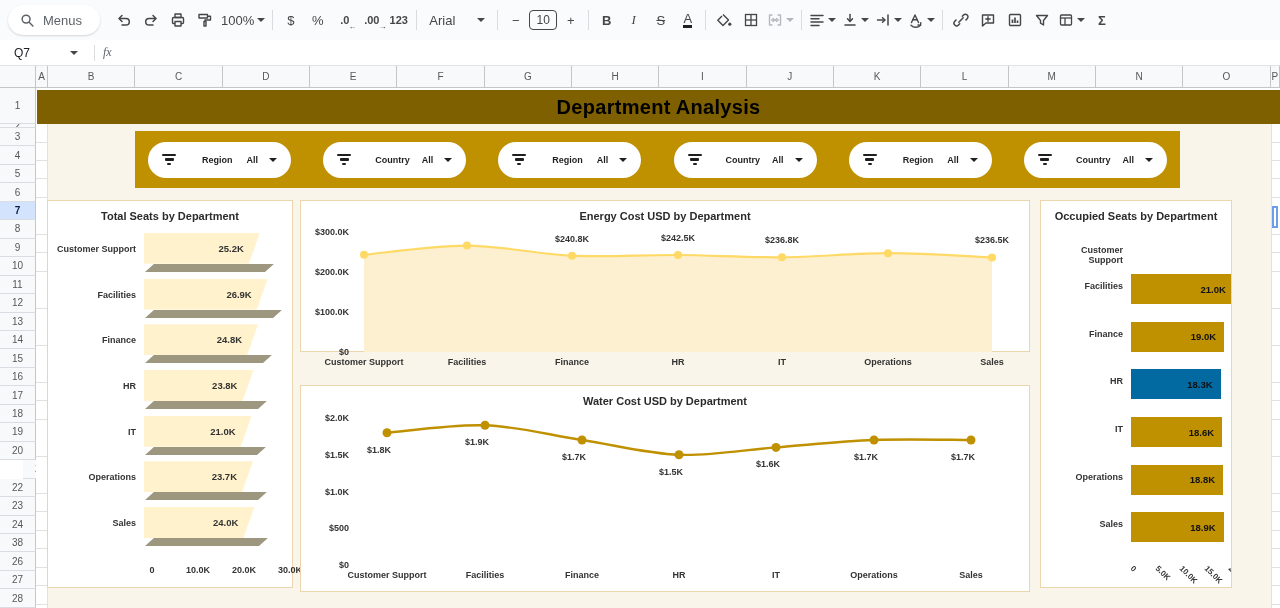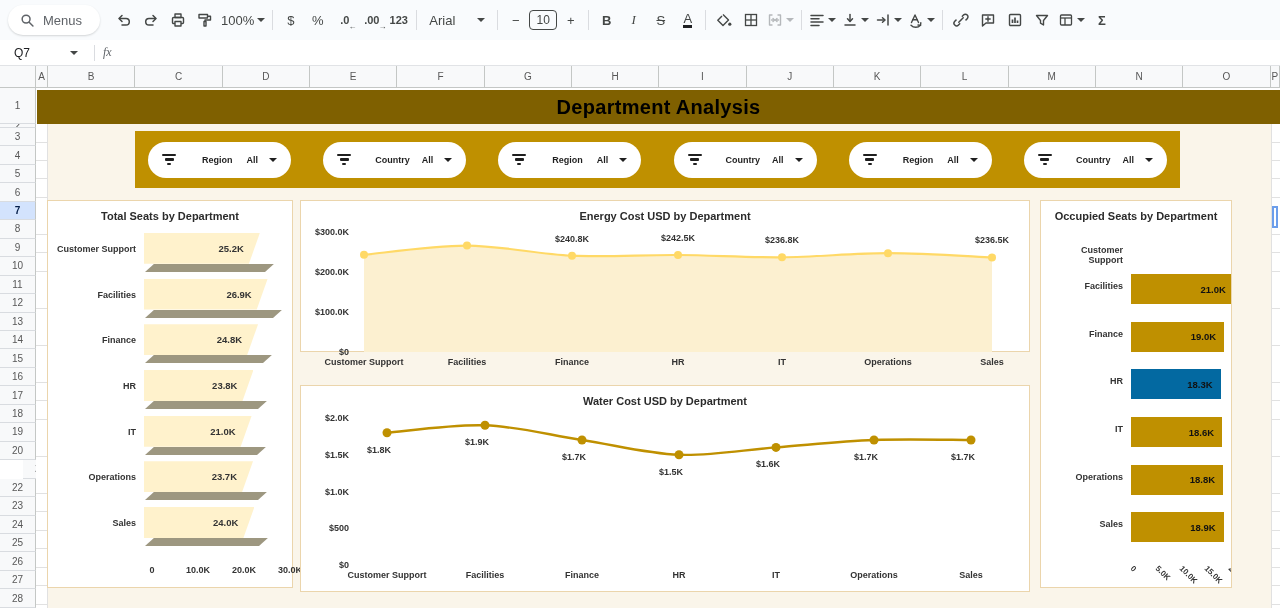--- a/index.html
+++ b/index.html
@@ -346,21 +346,21 @@
         <div class="row-h" style="height: 18.46px;">15</div>
         <div class="row-h" style="height: 18.46px;">16</div>
         <div class="row-h" style="height: 18.46px;">17</div>
         <div class="row-h" style="height: 18.46px;">18</div>
         <div class="row-h" style="height: 18.46px;">19</div>
         <div class="row-h" style="height: 18.46px;">20</div>
         <div class="row-h" style="height: 18.46px; margin-left: 23px;">21</div>
         <div class="row-h" style="height: 18.46px;">22</div>
         <div class="row-h" style="height: 18.46px;">23</div>
         <div class="row-h" style="height: 18.46px;">24</div>
-        <div class="row-h" style="height: 18.46px;">25</div>
+        <div class="row-h" style="height: 18.46px;">38</div>
         <div class="row-h" style="height: 18.46px;">26</div>
         <div class="row-h" style="height: 18.46px;">27</div>
         <div class="row-h" style="height: 18.46px;">28</div>
       </div>
     <div class="grid-area">
       <div class="banner" id="banner" style="background: rgb(127, 96, 0);">
         <span>Department Analysis</span>
       </div>
       <div class="colA-strip"></div>
       <div class="cream" id="creamBg" style="background: rgb(250, 245, 234);"></div>

